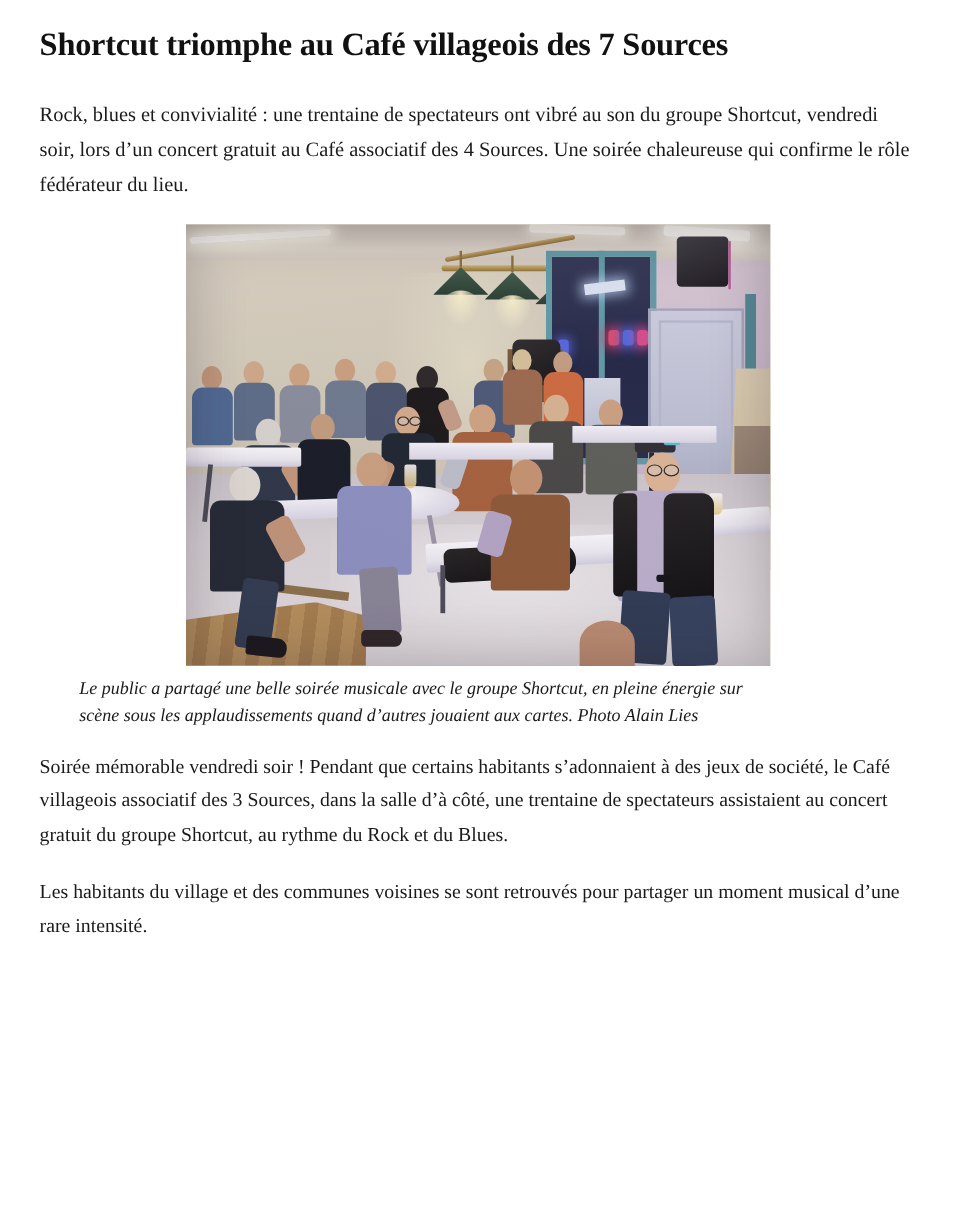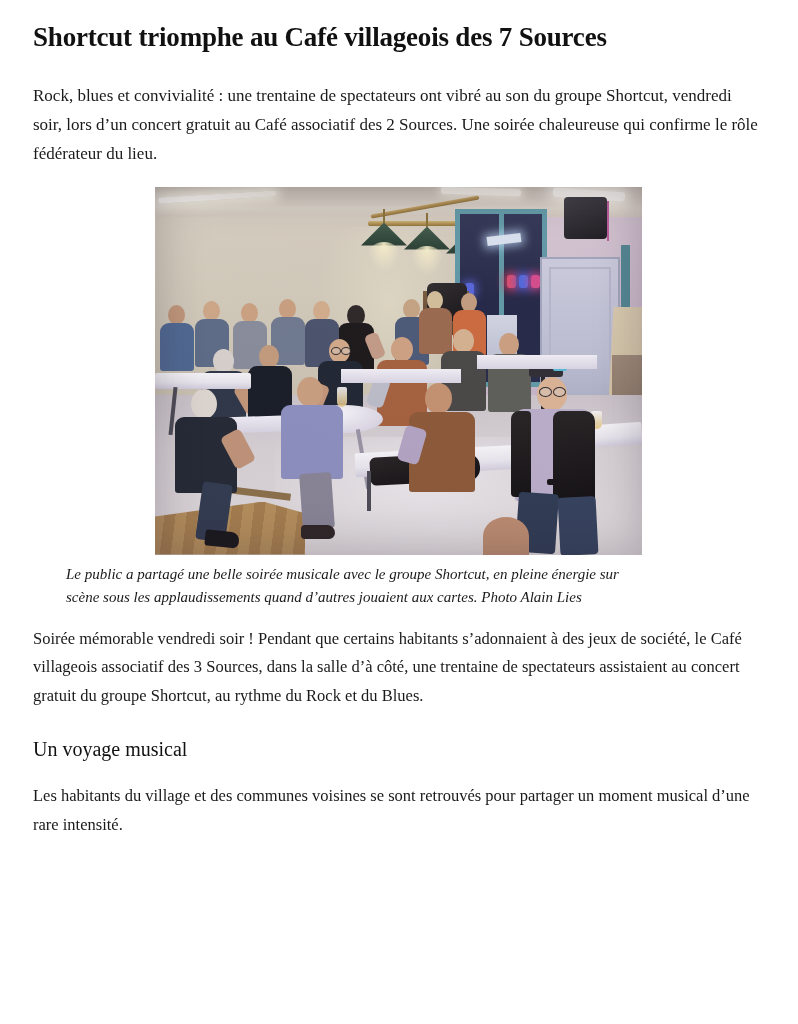--- a/index.html
+++ b/index.html
@@ -182,21 +182,21 @@
     background:linear-gradient(200deg, rgba(150,120,175,.10) 0%, rgba(120,95,150,.07) 50%, rgba(90,70,120,.10) 100%); }
 </style>
 </head>
 <body>
 
 <div class="page">
 
   <h1 class="article-title">Shortcut triomphe au Café villageois des 7 Sources</h1>
 
 
-  <p class="lede">Rock, blues et convivialité : une trentaine de spectateurs ont vibré au son du groupe Shortcut, vendredi soir, lors d’un concert gratuit au Café associatif des 2 Sources. Une soirée chaleureuse qui confirme le rôle fédérateur du lieu.</p>
+  <p class="lede">Rock, blues et convivialité : une trentaine de spectateurs ont vibré au son du groupe Shortcut, vendredi soir, lors d’un concert gratuit au Café associatif des 4 Sources. Une soirée chaleureuse qui confirme le rôle fédérateur du lieu.</p>
 
 
   <div class="figure">
 
     <div class="photo" role="img" aria-label="Photo d'une salle de café associatif avec une trentaine de spectateurs assis applaudissant lors d'un concert">
 
       <div class="wall-back"></div>
       <div class="wall-right-pink"></div>
       <div class="ceiling"></div>
       <div class="wall-shadow"></div>
@@ -357,17 +357,16 @@
 
       <div class="purple-cast"></div>
       <div class="vignette"></div>
     </div>
 
     <div class="caption">Le public a partagé une belle soirée musicale avec le groupe Shortcut, en pleine énergie sur scène sous les applaudissements quand d’autres jouaient aux cartes.  Photo Alain Lies</div>
   </div>
 
   <p class="body-text first-after-fig">Soirée mémorable vendredi soir ! Pendant que certains habitants s’adonnaient à des jeux de société, le Café villageois associatif des 3 Sources, dans la salle d’à côté, une trentaine de spectateurs assistaient au concert gratuit du groupe Shortcut, au rythme du Rock et du Blues.</p>
 
-  <h2 class="subhead">Un voyage musical</h2>
 
   <p class="body-text">Les habitants du village et des communes voisines se sont retrouvés pour partager un moment musical d’une rare intensité.</p>
 
 </div>
 
 </body></html>

